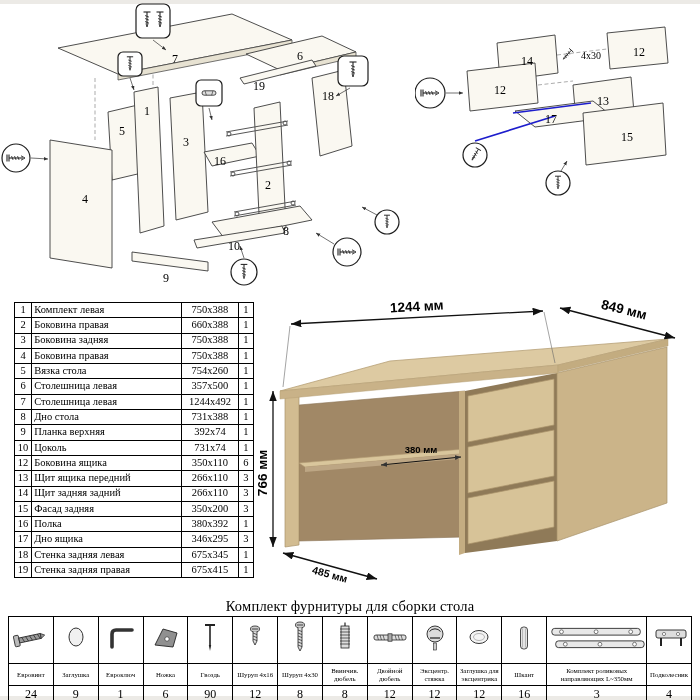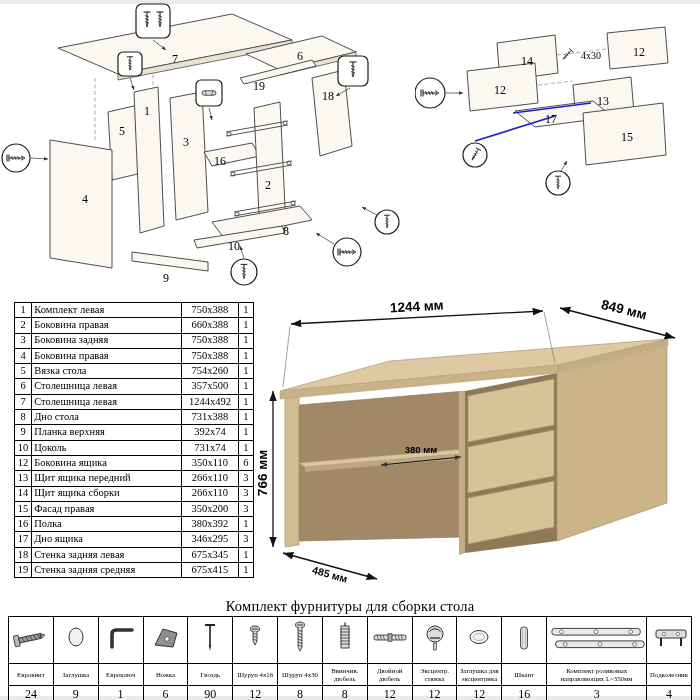--- a/index.html
+++ b/index.html
@@ -270,28 +270,28 @@
 
         <tr>
           <td class="c-num">13</td>
           <td class="c-name">Щит ящика передний</td>
           <td class="c-size">266x110</td>
           <td class="c-qty">3</td>
         </tr>
 
         <tr>
           <td class="c-num">14</td>
-          <td class="c-name">Щит ящика сборки</td>
+          <td class="c-name">Щит задняя задний</td>
           <td class="c-size">266x110</td>
           <td class="c-qty">3</td>
         </tr>
 
         <tr>
           <td class="c-num">15</td>
-          <td class="c-name">Фасад правая</td>
+          <td class="c-name">Фасад задняя</td>
           <td class="c-size">350x200</td>
           <td class="c-qty">3</td>
         </tr>
 
         <tr>
           <td class="c-num">16</td>
           <td class="c-name">Полка</td>
           <td class="c-size">380x392</td>
           <td class="c-qty">1</td>
         </tr>
@@ -305,21 +305,21 @@
 
         <tr>
           <td class="c-num">18</td>
           <td class="c-name">Стенка задняя левая</td>
           <td class="c-size">675x345</td>
           <td class="c-qty">1</td>
         </tr>
 
         <tr>
           <td class="c-num">19</td>
-          <td class="c-name">Стенка задняя средняя</td>
+          <td class="c-name">Стенка задняя правая</td>
           <td class="c-size">675x415</td>
           <td class="c-qty">1</td>
         </tr>
       </tbody>
   </table>
 
   <svg class="svgD" width="445" height="305" viewBox="0 0 445 305">
 
     <polygon points="44,110 210,96 210,242 44,246" fill="#a18866" stroke="#8a7254" stroke-width=".6"></polygon>
 

